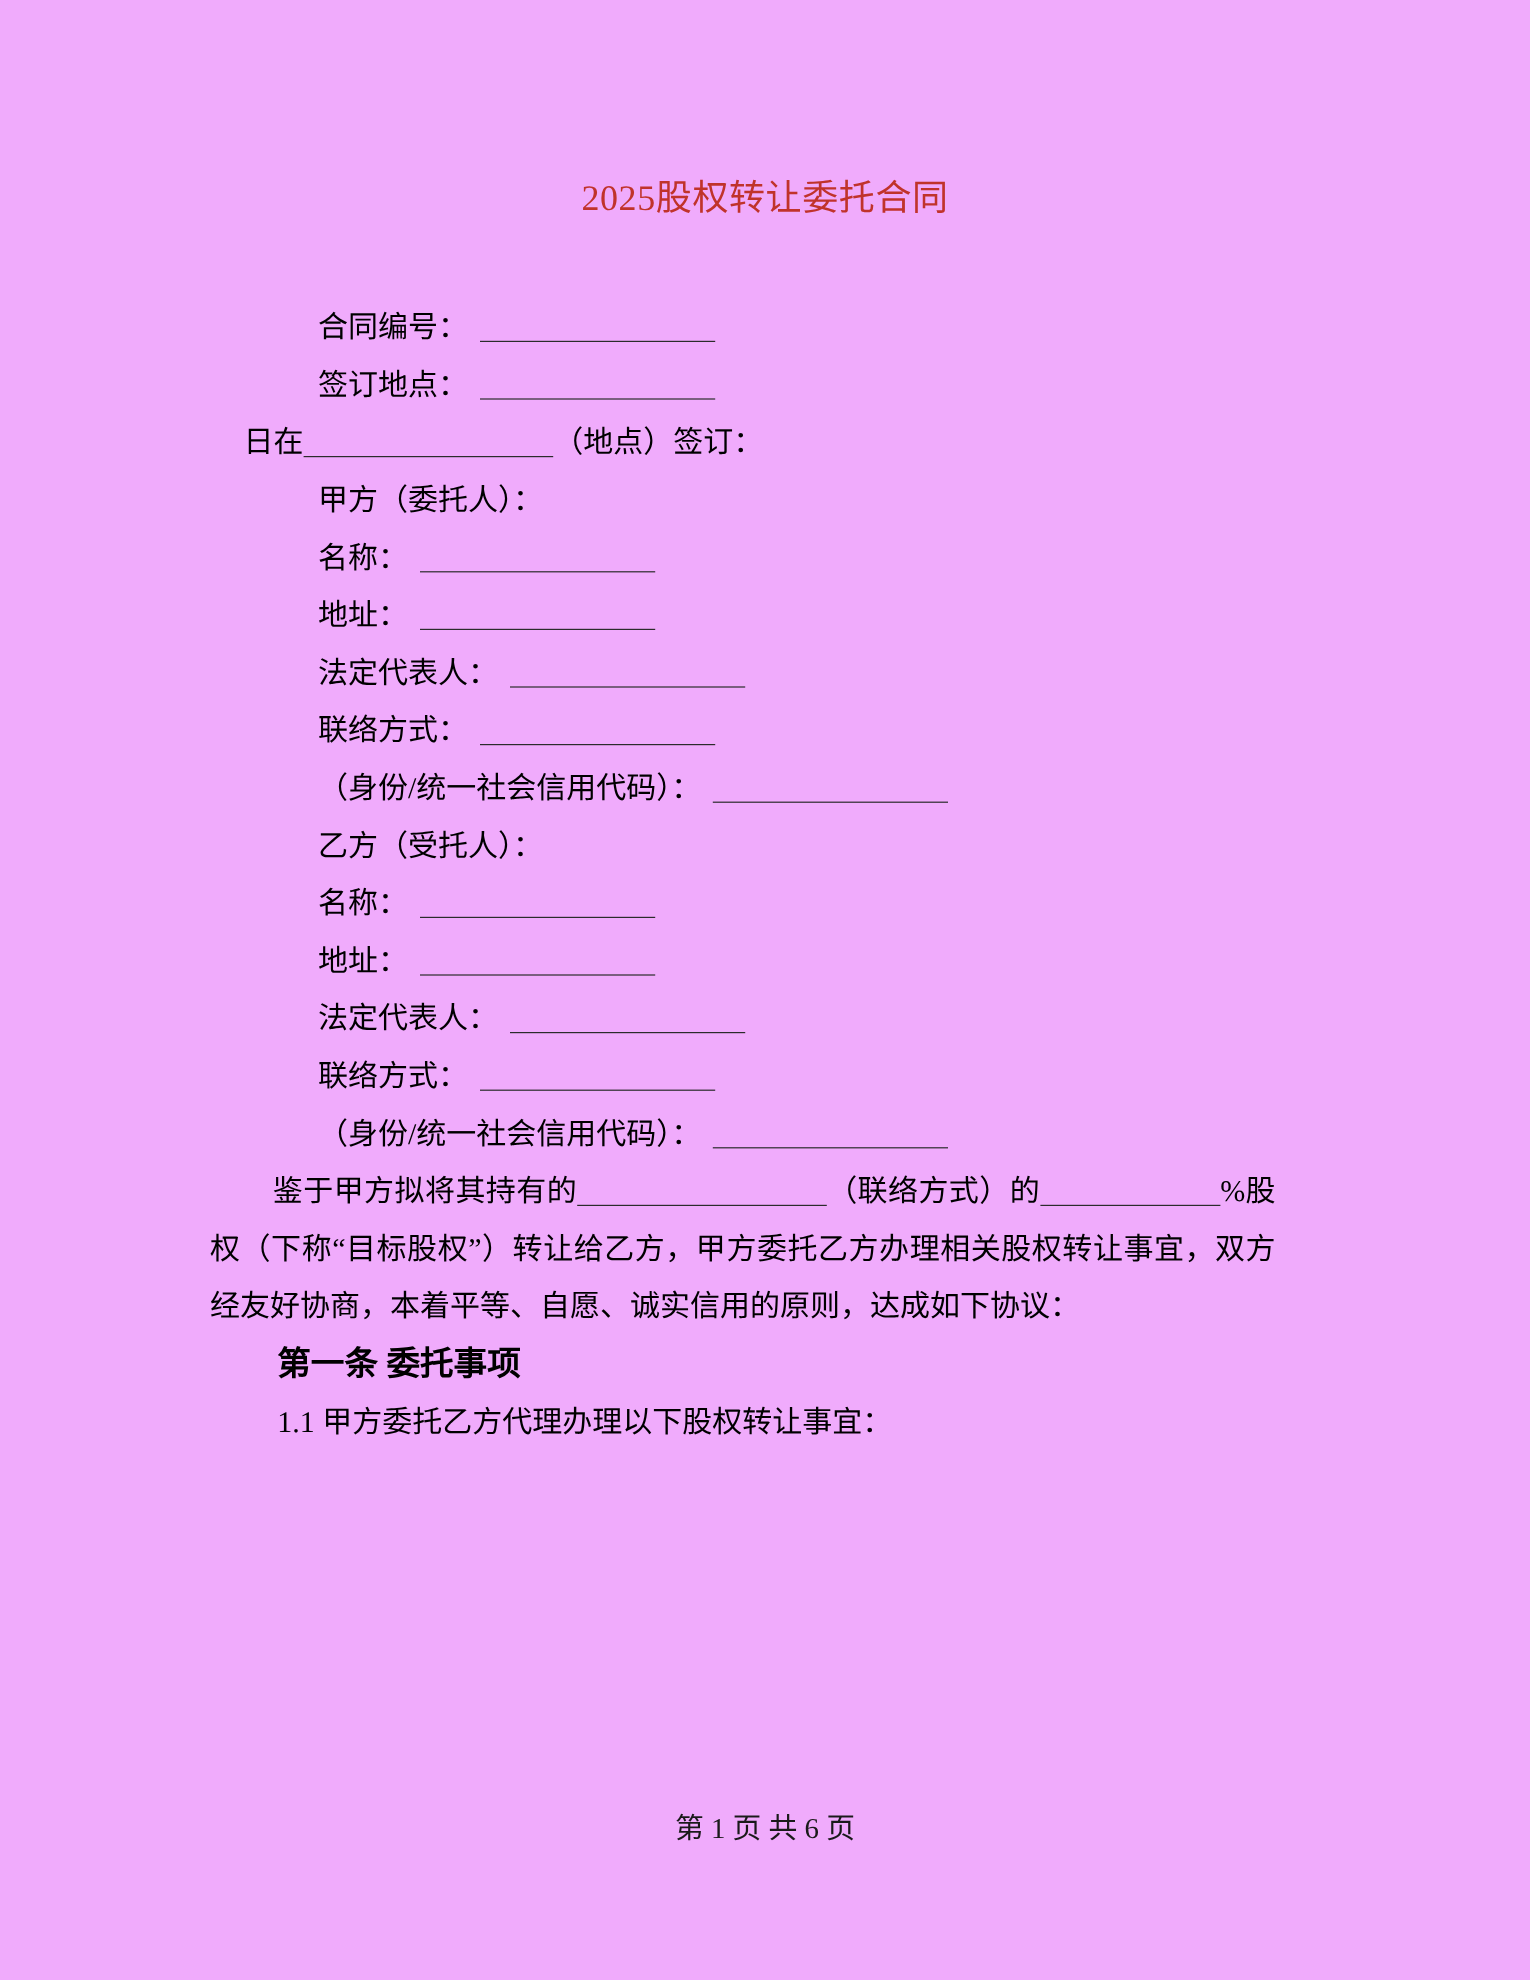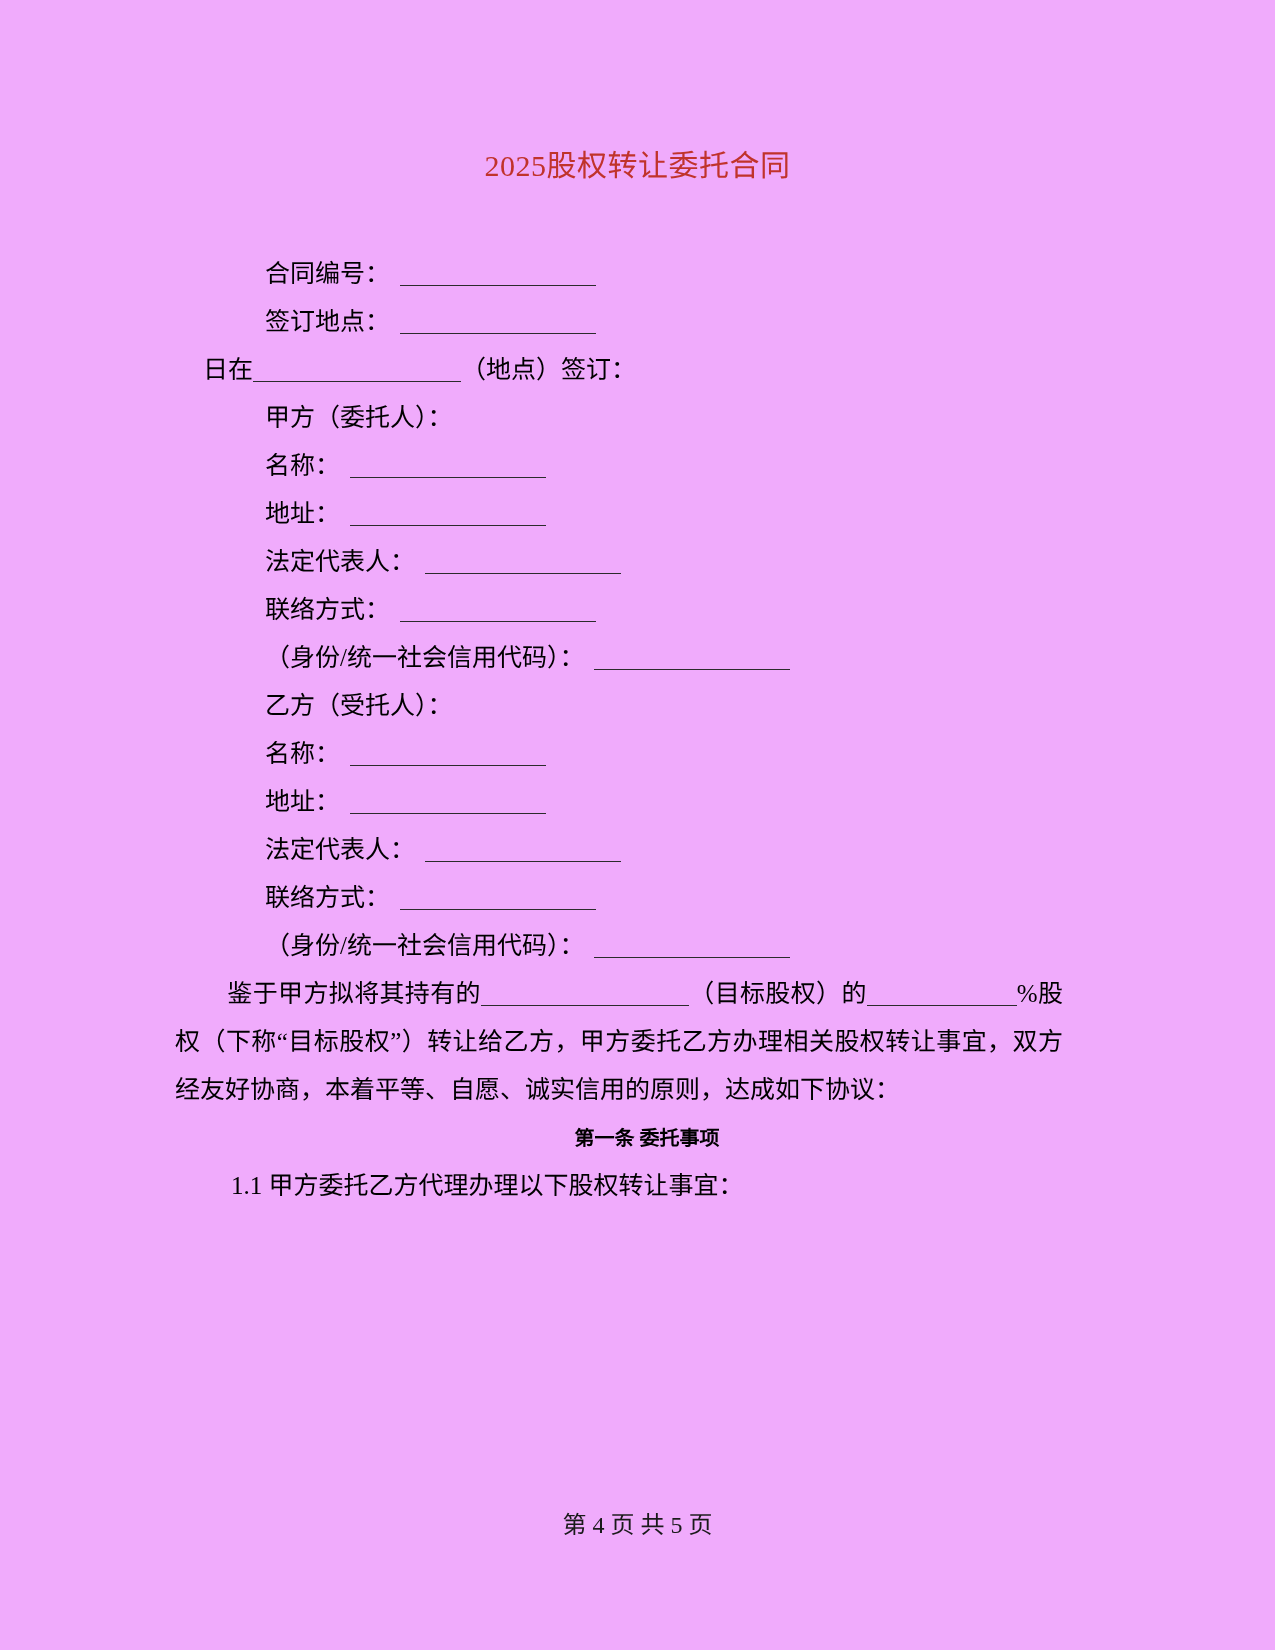--- a/index.html
+++ b/index.html
@@ -76,24 +76,23 @@
     line-height: 48px;
     text-align: justify;
     text-justify: inter-ideograph;
     white-space: normal;
   }
   .para .lead { display: inline-block; width: 52px; }
 
   .heading {
     font-weight: bold;
     padding-left: 56px;
-    font-size: 20px;
+    font-size: 28px;
     line-height: 48px;
     white-space: nowrap;
-    text-align: center;
   }
   .clause {
     padding-left: 56px;
     font-size: 25px;
     line-height: 48px;
     white-space: nowrap;
   }
 
   
   .footer {
@@ -162,23 +161,23 @@
     <div class="line indent">
       <span>法定代表人：</span><span class="sp"></span><span class="blank b-md"></span>
     </div>
     <div class="line indent">
       <span>联络方式：</span><span class="sp"></span><span class="blank b-md"></span>
     </div>
     <div class="line indent">
       <span>（身份/统一社会信用代码）：</span><span class="sp"></span><span class="blank b-md"></span>
     </div>
 
-    <div class="para"><span class="lead"></span><span>鉴于甲方拟将其持有的</span><span class="blank b-lg"></span><span>（目标股权）的</span><span class="blank b-sm"></span><span>%股权（下称“目标股权”）转让给乙方，甲方委托乙方办理相关股权转让事宜，双方经友好协商，本着平等、自愿、诚实信用的原则，达成如下协议：</span></div>
+    <div class="para"><span class="lead"></span><span>鉴于甲方拟将其持有的</span><span class="blank b-lg"></span><span>（联络方式）的</span><span class="blank b-sm"></span><span>%股权（下称“目标股权”）转让给乙方，甲方委托乙方办理相关股权转让事宜，双方经友好协商，本着平等、自愿、诚实信用的原则，达成如下协议：</span></div>
 
     <div class="heading">第一条  委托事项</div>
 
     <div class="clause">1.1  甲方委托乙方代理办理以下股权转让事宜：</div>
 
   </div>
 
-  <div class="footer">第 4 页 共 5 页</div>
+  <div class="footer">第 1 页 共 6 页</div>
 
 </div>
 
 </body></html>

